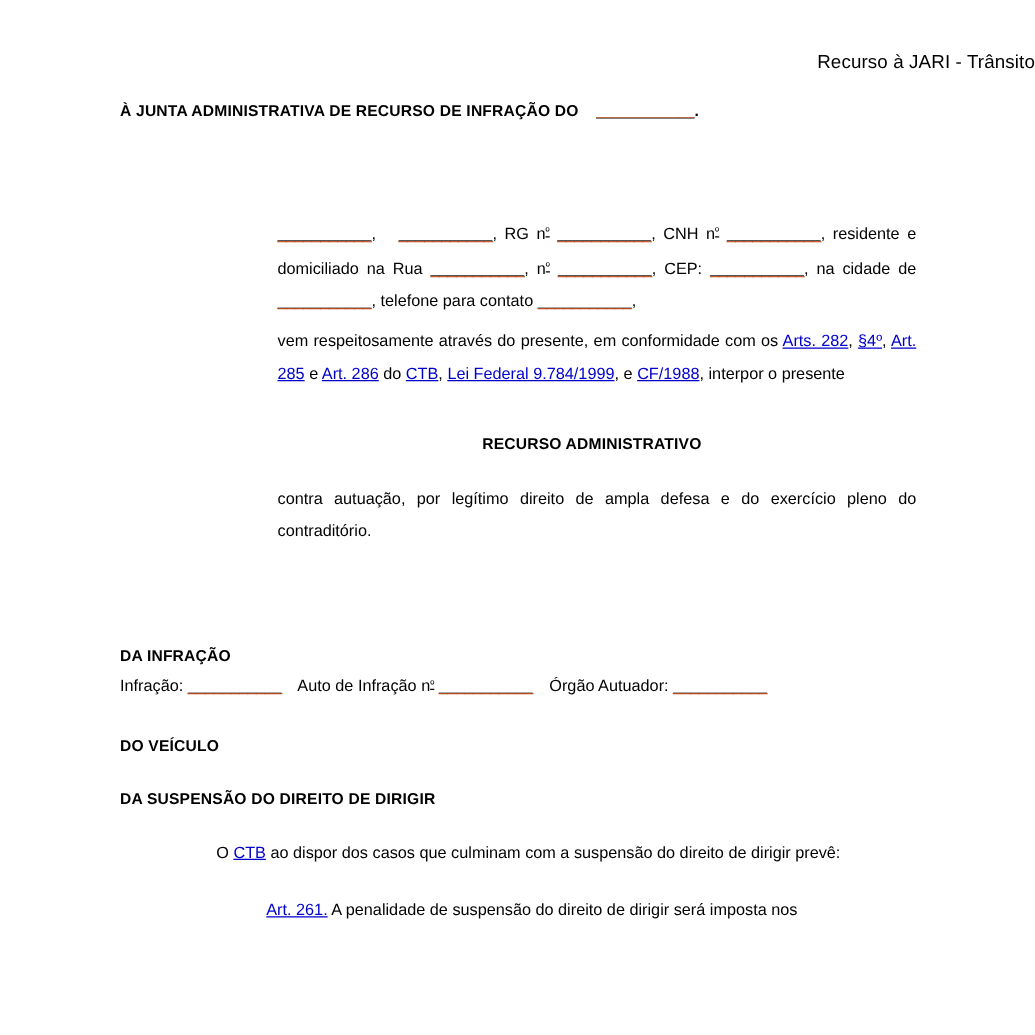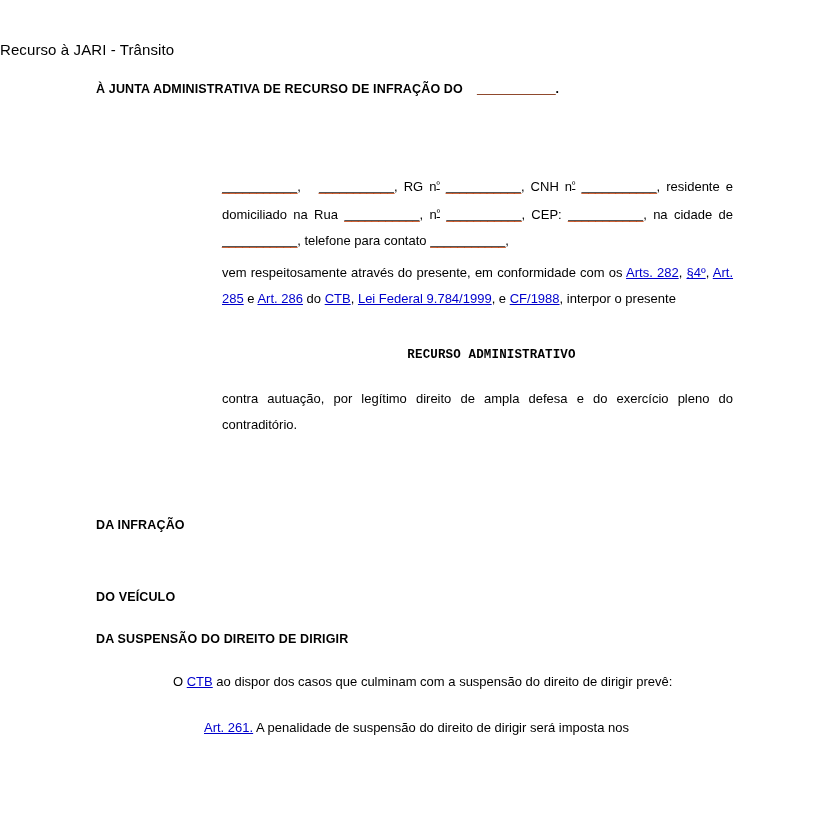--- a/index.html
+++ b/index.html
@@ -24,21 +24,21 @@
     height: 828px;
     overflow: hidden;
   }
 
   
   .doc-title {
     position: absolute;
     left: 0;
     top: 40px;
     width: 828px;
-    text-align: left;
+    text-align: right;
     font-size: 15px;
     line-height: 20px;
     font-weight: normal;
     letter-spacing: 0.1px;
   }
 
   
   .addressee {
     position: absolute;
     left: 96px;
@@ -59,29 +59,28 @@
     line-height: 26px;
     text-align: justify;
     text-justify: inter-word;
   }
   .body-block.qualification { top: 172px; }
   .body-block.statement     { top: 260px; }
   .body-block.against       { top: 386px; }
 
   .center-heading {
     position: absolute;
-    left: 236px;
+    left: 218px;
     top: 345px;
     width: 511px;
     text-align: center;
     font-size: 12.5px;
     font-weight: bold;
     line-height: 20px;
     letter-spacing: 0.15px;
-    font-family: Liberation Mono, monospace;
   }
 
   
   .section-heading {
     position: absolute;
     left: 96px;
     width: 680px;
     font-size: 12.5px;
     font-weight: bold;
     line-height: 19px;
@@ -106,21 +105,21 @@
   .quote-lead {
     position: absolute;
     left: 173px;
     top: 671px;
     width: 560px;
     font-size: 13px;
     line-height: 22px;
   }
   .article-quote {
     position: absolute;
-    left: 204px;
+    left: 213px;
     top: 716px;
     width: 511px;
     font-size: 13px;
     line-height: 24px;
     text-align: justify;
     text-justify: inter-word;
   }
 
   
   .footer {
@@ -188,20 +187,30 @@
   <div class="body-block statement">
     <span>vem respeitosamente através do presente, em conformidade com os </span><a class="lnk" href="#">Arts. 282</a><span>, </span><a class="lnk" href="#">§4º</a><span>, </span><a class="lnk" href="#">Art. 285</a><span> e </span><a class="lnk" href="#">Art. 286</a><span> do </span><a class="lnk" href="#">CTB</a><span>, </span><a class="lnk" href="#">Lei Federal 9.784/1999</a><span>, e </span><a class="lnk" href="#">CF/1988</a><span>, interpor o presente</span>
   </div>
 
   <div class="center-heading">RECURSO ADMINISTRATIVO</div>
 
   <div class="body-block against">contra autuação, por legítimo direito de ampla defesa e do exercício pleno do contraditório.</div>
 
   <div class="section-heading infracao">DA INFRAÇÃO</div>
 
+  <div class="fields-line">
+    <span>Infração:</span>
+    <span class="blank">___________</span>
+    <span class="gap-s"></span>
+    <span class="nowrap"><span>Auto de Infração n</span><span class="sup-o">º</span></span>
+    <span class="blank">___________</span>
+    <span class="gap-s"></span>
+    <span>Órgão Autuador:</span>
+    <span class="blank">___________</span>
+  </div>
 
   <div class="section-heading suspensao">DA SUSPENSÃO DO DIREITO DE DIRIGIR</div>
 
   <div class="section-heading veiculo">DO VEÍCULO</div>
 
   <div class="quote-lead">
     <span>O </span><a class="lnk" href="#">CTB</a><span> ao dispor dos casos que culminam com a suspensão do direito de dirigir prevê:</span>
   </div>
 
   <div class="article-quote">

